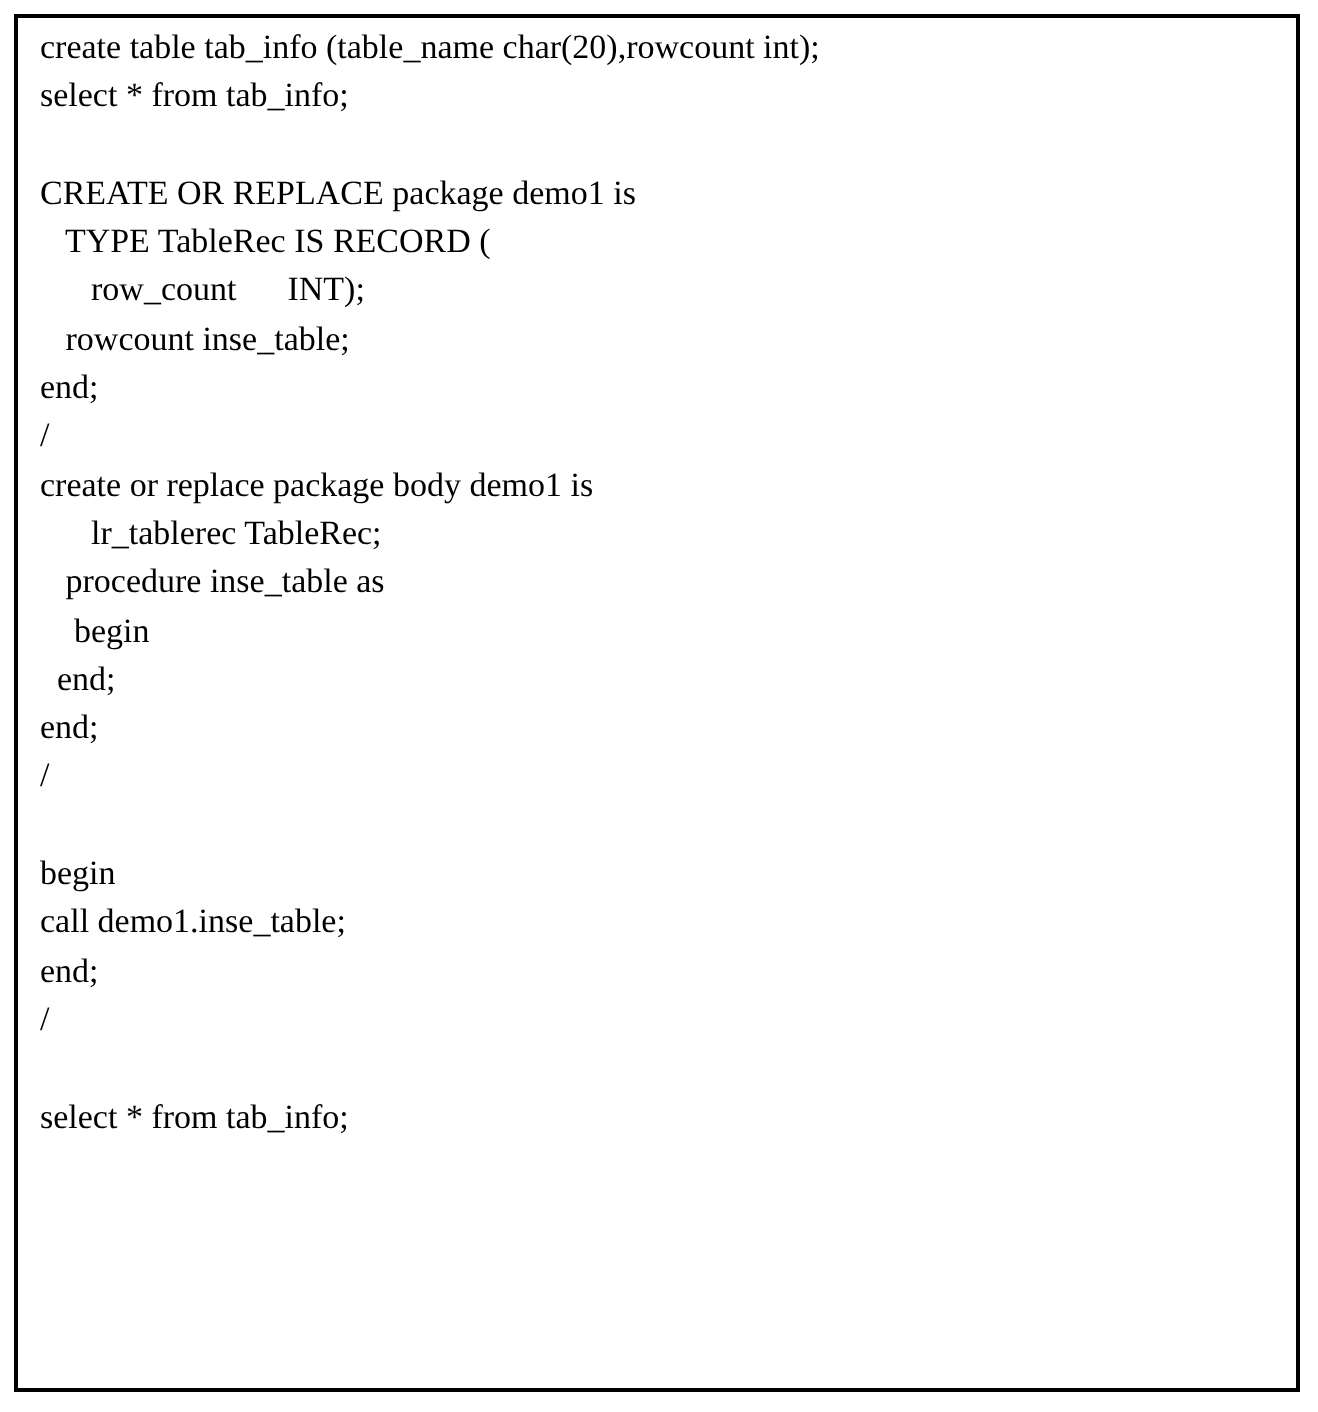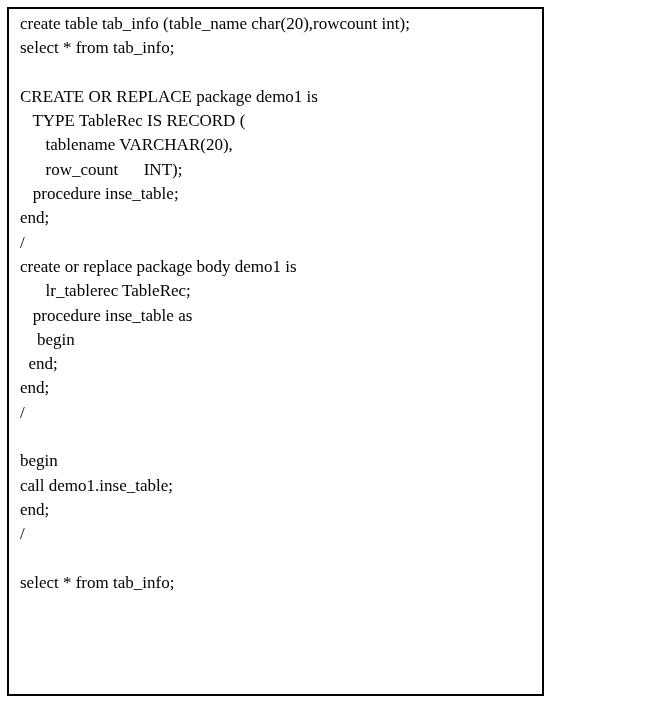--- a/index.html
+++ b/index.html
@@ -11,21 +11,21 @@
     width: 659px;
     height: 706px;
     position: relative;
     font-family: "Liberation Serif", serif;
     overflow: hidden;
   }
   .frame {
     position: absolute;
     left: 7px;
     top: 7px;
-    width: 537px;
+    width: 643px;
     height: 689px;
     box-sizing: border-box;
     border: 2px solid #000000;
     background: #ffffff;
   }
   .code {
     position: absolute;
     left: 11px;
     top: 3px;
     right: 6px;
@@ -41,23 +41,22 @@
 </head>
 <body>
 
 <div class="frame">
   <div class="code">
       <div class="line">create table tab_info (table_name char(20),rowcount int);</div>
       <div class="line">select * from tab_info;</div>
       <div class="line">&nbsp;</div>
       <div class="line">CREATE OR REPLACE package demo1 is</div>
       <div class="line">   TYPE TableRec IS RECORD (</div>
-      <div class="line">      tablename VARCHAR(20),</div>
       <div class="line">      row_count      INT);</div>
-      <div class="line">   procedure inse_table;</div>
+      <div class="line">   rowcount inse_table;</div>
       <div class="line">end;</div>
       <div class="line">/</div>
       <div class="line">create or replace package body demo1 is</div>
       <div class="line">      lr_tablerec TableRec;</div>
       <div class="line">   procedure inse_table as</div>
       <div class="line">    begin</div>
       <div class="line">  end;</div>
       <div class="line">end;</div>
       <div class="line">/</div>
       <div class="line">&nbsp;</div>

